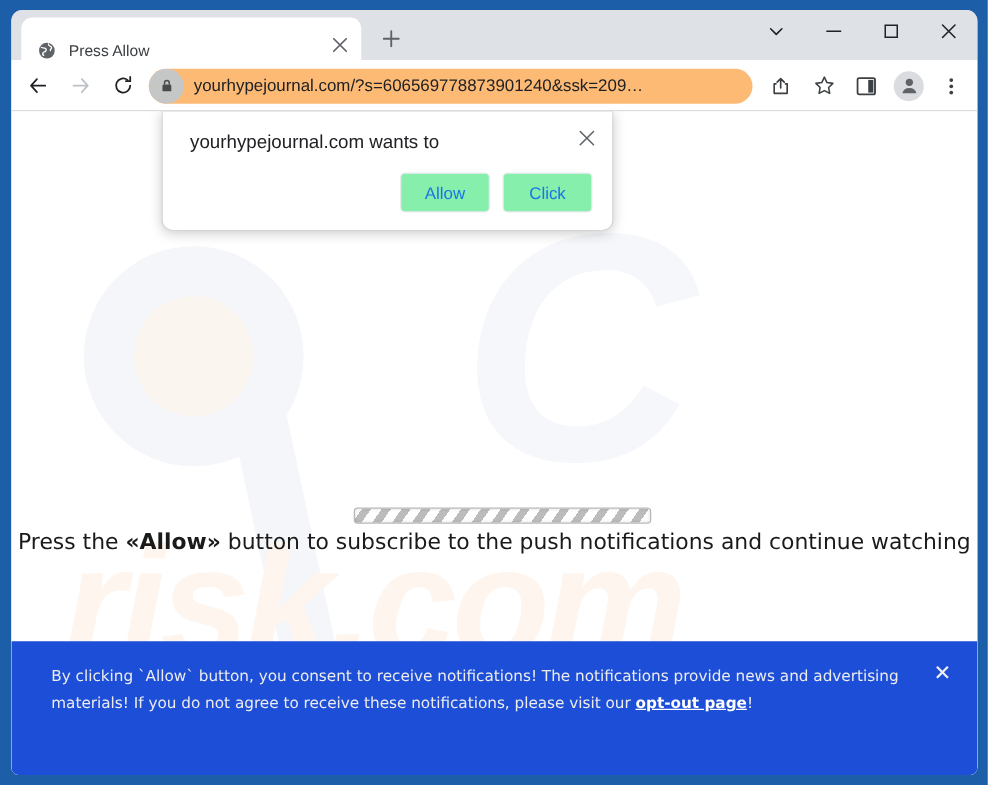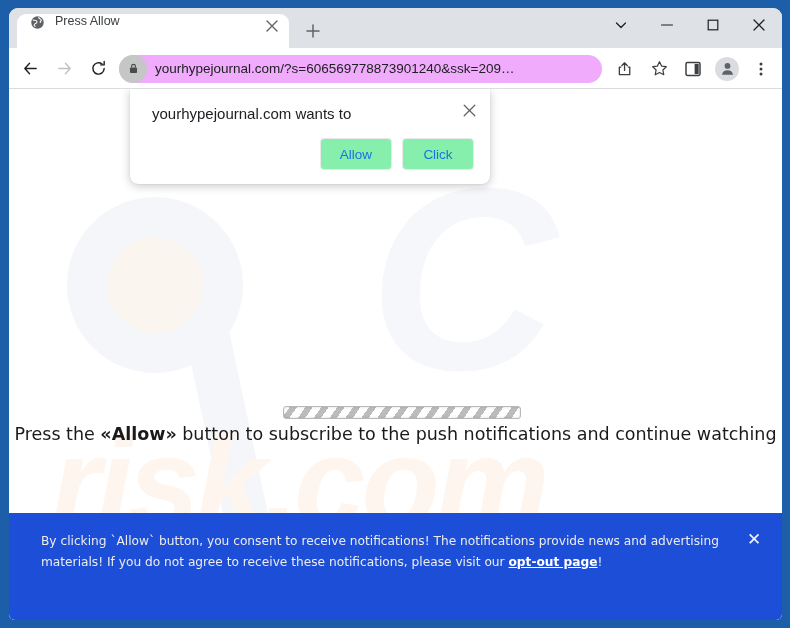--- a/index.html
+++ b/index.html
@@ -33,21 +33,21 @@
     position: relative;
     height: 40px;
     background: #dee1e6;
   }
   #tab {
     position: absolute;
     left: 8px; top: 6px;
     width: 272px; height: 34px;
     background: #ffffff;
     border-radius: 9px 9px 0 0;
-    display: flex; align-items: flex-start;
+    display: flex; align-items: flex-end;
   }
   #tab-favicon {
     margin-left: 12px;
     width: 16px; height: 16px;
     flex: 0 0 16px;
     display: flex; align-items: center; justify-content: center;
   }
   #tab-title {
     margin-left: 10px;
     font-size: 12.5px;
@@ -97,21 +97,21 @@
     width: 30px; height: 30px;
     margin: 0 2px;
     display: flex; align-items: center; justify-content: center;
     border-radius: 50%;
     flex: 0 0 auto;
   }
   #omnibox {
     flex: 1;
     height: 28px;
     margin: 0 6px 0 4px;
-    background: #f0abfc;
+    background: #fdba74;
     border-radius: 14px;
     display: flex;
     align-items: center;
     overflow: hidden;
   }
   #site-lock {
     width: 28px; height: 28px;
     flex: 0 0 28px;
     display: flex; align-items: center; justify-content: center;
     background: #c4c7c5;

